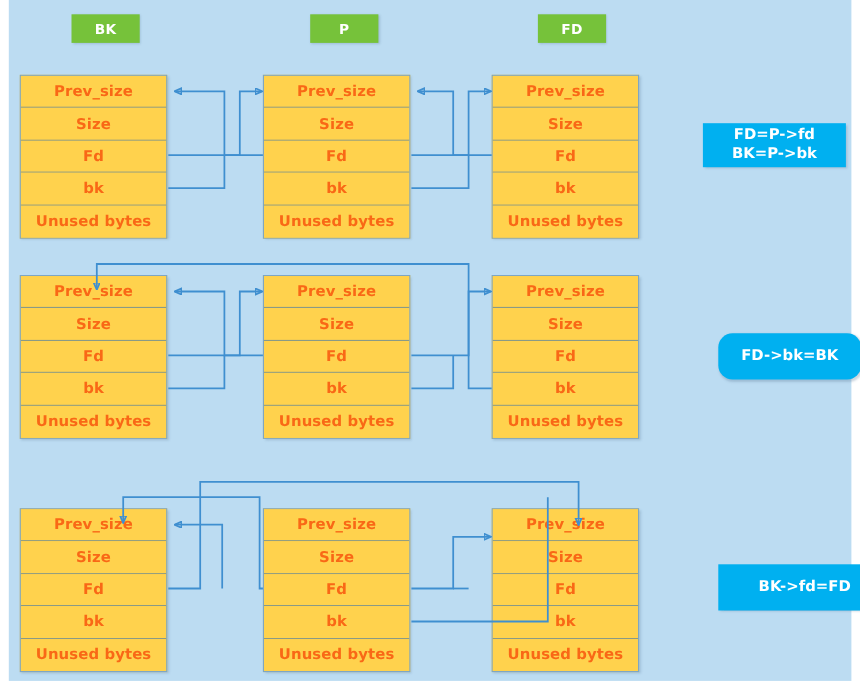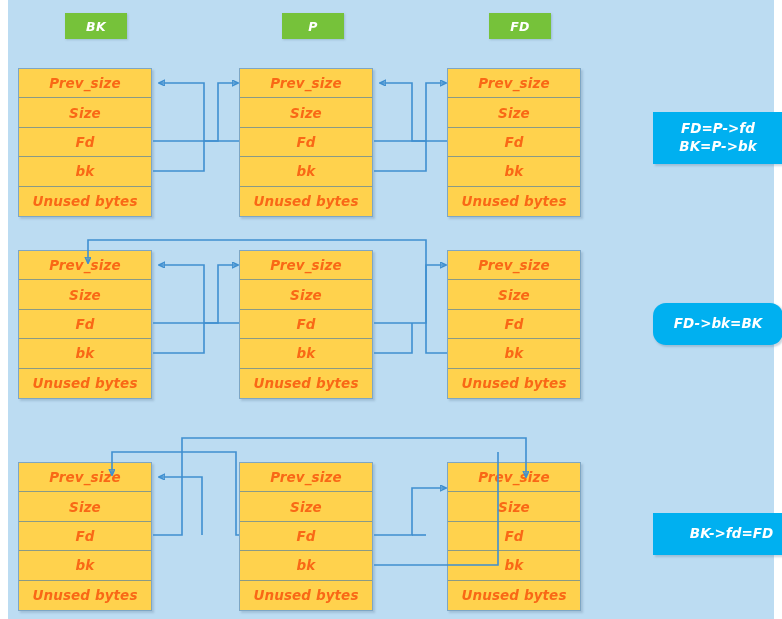--- a/index.html
+++ b/index.html
@@ -7,21 +7,20 @@
     padding: 0;
     background: #ffffff;
   }
   #canvas {
     position: relative;
     width: 782px;
     height: 619px;
     background: #ffffff;
     font-family: "DejaVu Sans", "Liberation Sans", sans-serif;
     overflow: hidden;
-    font-style: italic;
   }
   #stage {
     position: absolute;
     left: 8px;
     top: 0px;
     width: 766px;
     height: 619px;
     background: #bcdcf2;
   }
   
@@ -156,21 +155,21 @@
       <div class="field last">Unused bytes</div>
     </div>
     <div class="chunk" style="left:439px; top:462px;">
       <div class="field">Prev_size</div>
       <div class="field">Size</div>
       <div class="field">Fd</div>
       <div class="field">bk</div>
       <div class="field last">Unused bytes</div>
     </div>
 
-    <div class="legend" style="left:645px; top:112px; width:130px; height:52px;">
+    <div class="legend" style="left:631px; top:112px; width:130px; height:40px;">
       <span>FD=P-&gt;fd</span>
       <span>BK=P-&gt;bk</span>
     </div>
     <div class="legend" style="left:645px; top:303px; width:130px; height:42px;border-radius:13px;">
       <span>FD-&gt;bk=BK</span>
     </div>
     <div class="legend" style="left:645px; top:513px; width:157px; height:42px;">
       <span>BK-&gt;fd=FD</span>
     </div>
 

